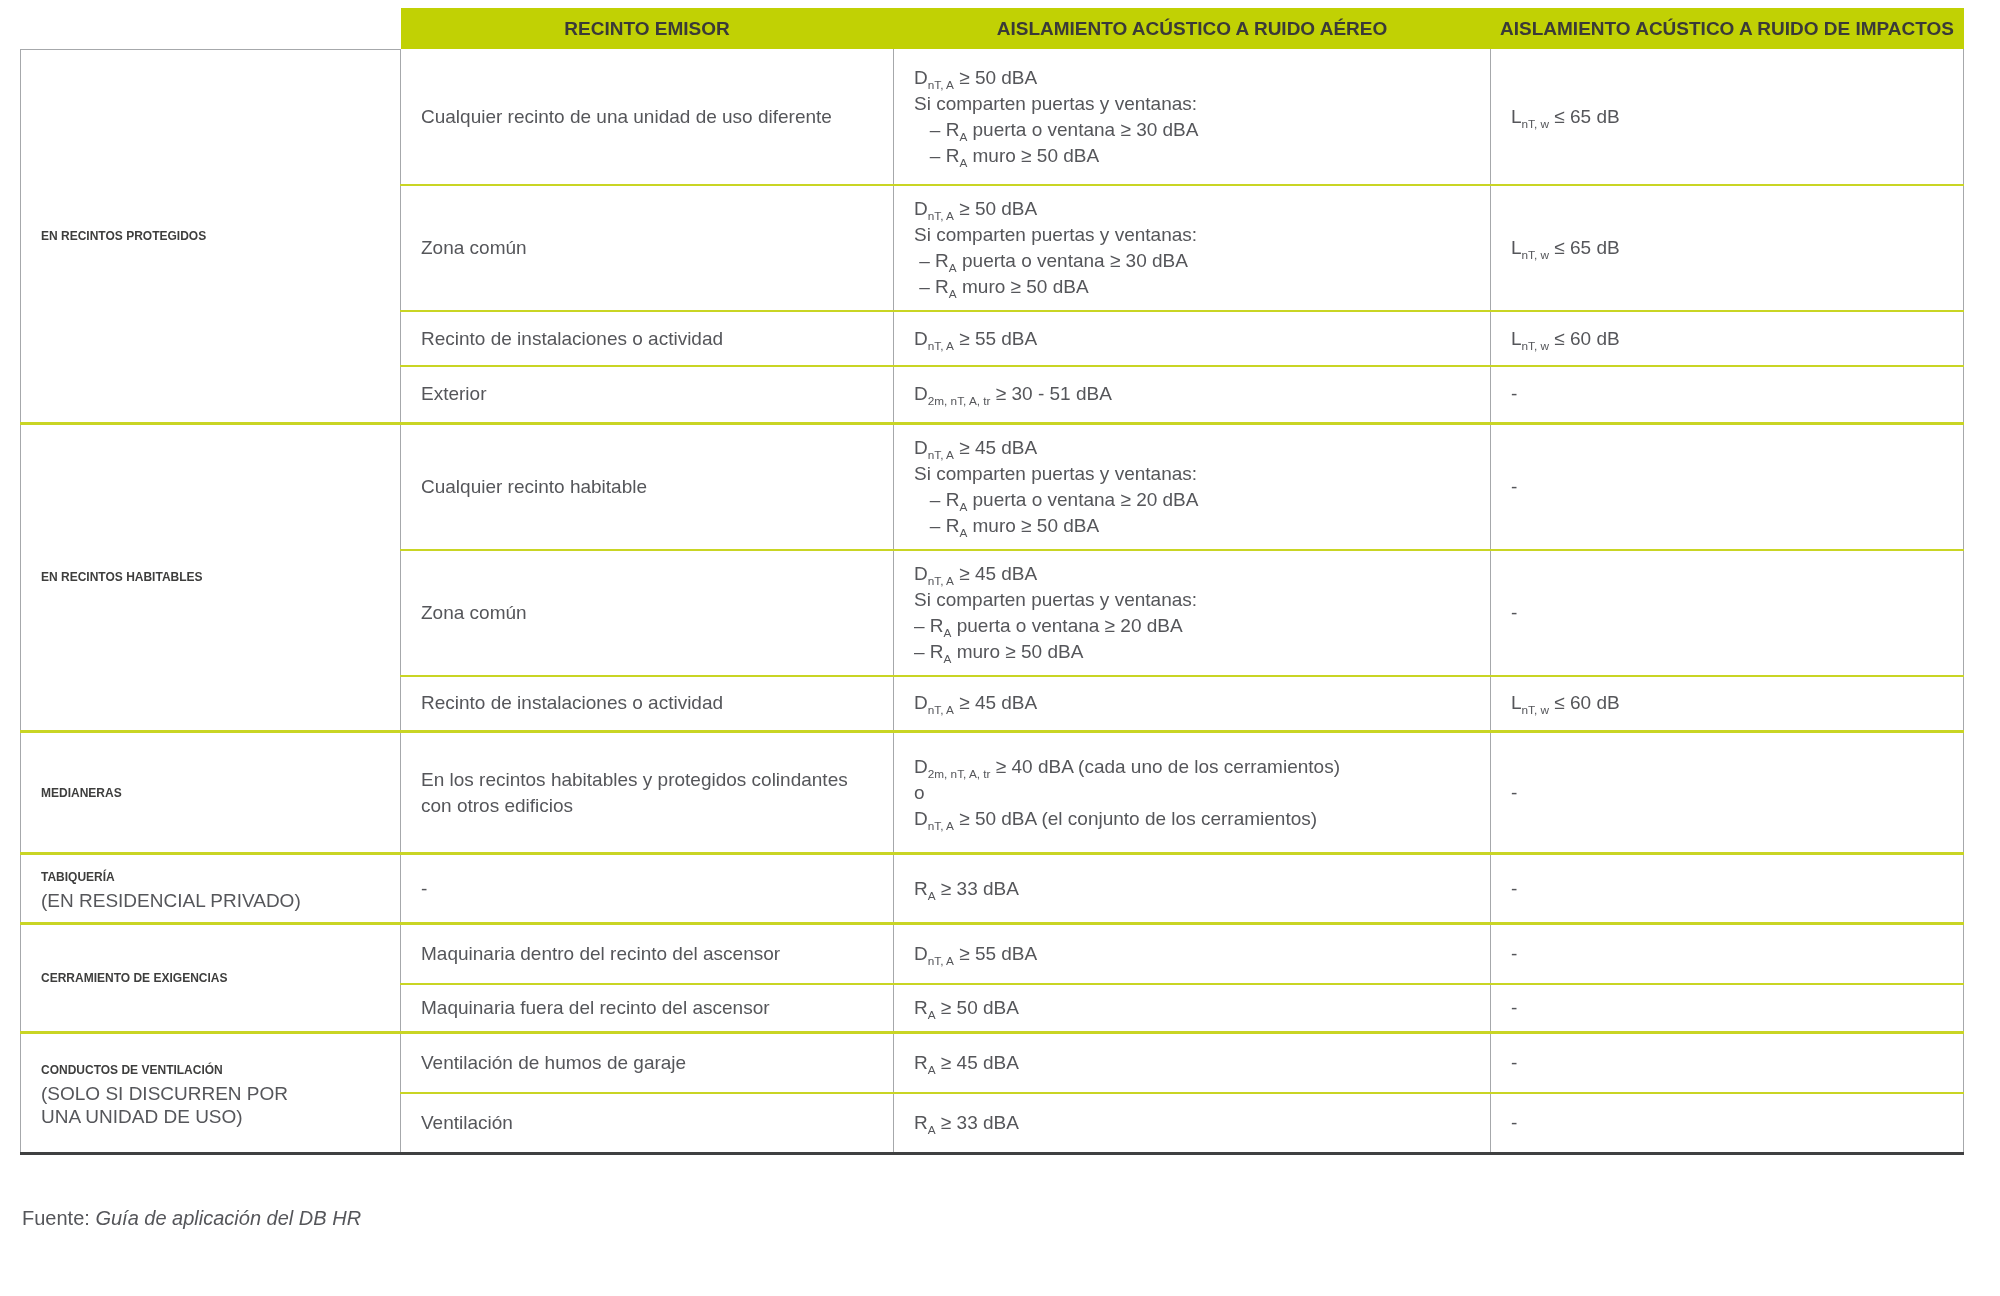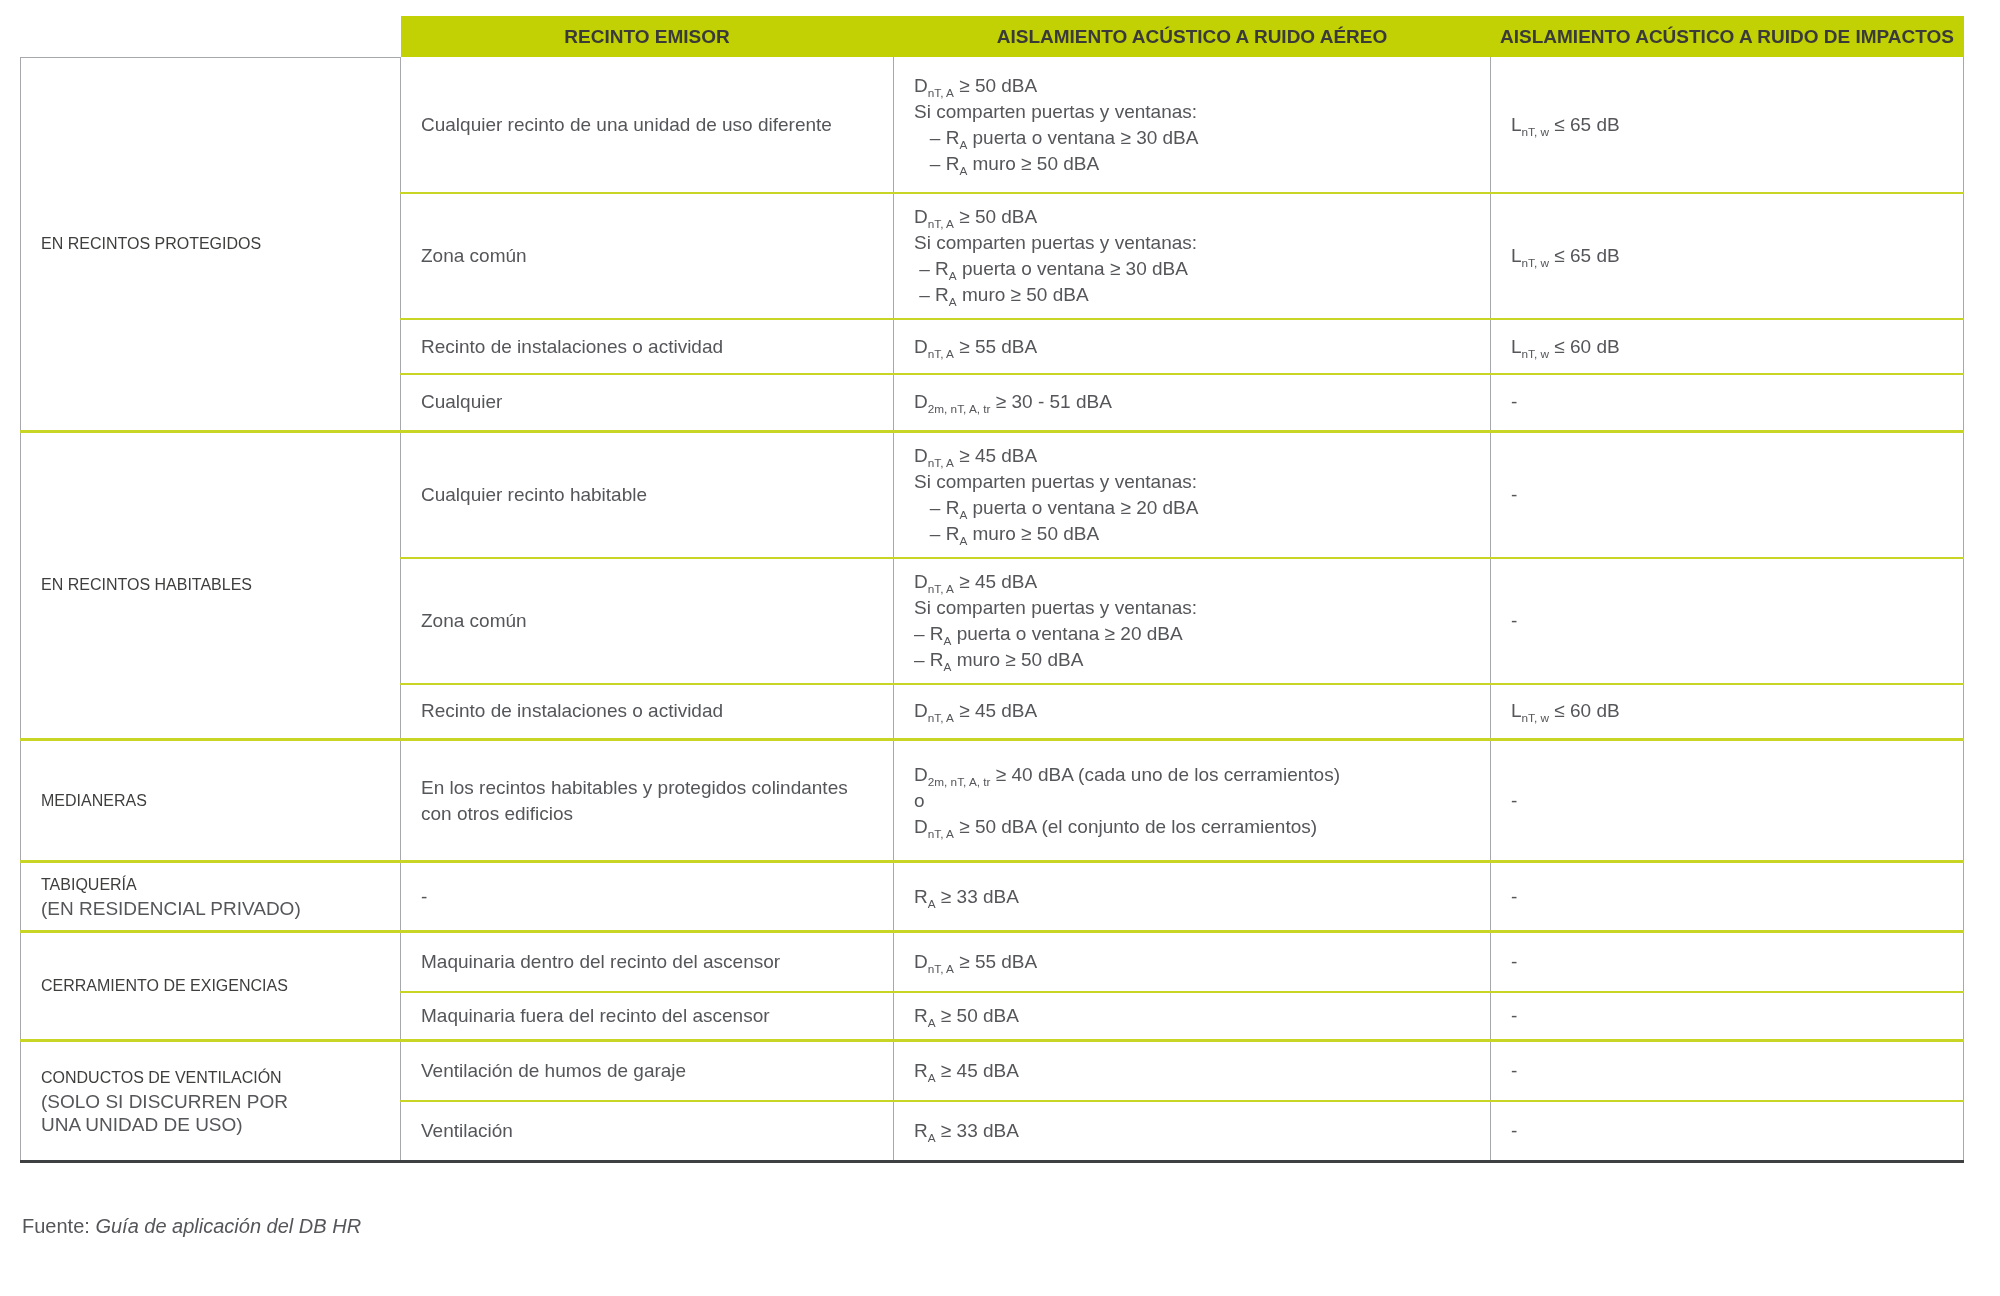--- a/index.html
+++ b/index.html
@@ -25,21 +25,21 @@
     text-align: center;
     font-size: 19px;
     font-weight: bold;
     color: var(--header_text);
     letter-spacing: 0.2px;
   }
   table.acoustic-table {
     border-collapse: collapse;
     table-layout: fixed;
     width: 1943px;
-    margin: 16px 0 0 20px;
+    margin: 8px 0 0 20px;
   }
   col.c1 { width: 380px; }
   col.c2 { width: 493px; }
   col.c3 { width: 597px; }
   col.c4 { width: 473px; }
   th {
     height: 41px;
     font-size: 19px;
     font-weight: bold;
     color: var(--header_text);
@@ -58,23 +58,23 @@
   }
   td.cat {
     border-left: 1px solid var(--table_border_gray);
     border-right: 1px solid var(--table_border_gray);
     border-bottom: 3px solid var(--row_divider);
     vertical-align: middle;
   }
   td.cat.first { border-top: 1px solid var(--table_border_gray); }
   td.cat.last { border-bottom: 3px solid var(--table_border_dark); }
   .cat-label {
-    font-weight: normal;
+    font-weight: bold;
     color: var(--category_text);
-    font-size: 16px;
+    font-size: 12px;
     line-height: 24px;
   }
   .cat-note {
     color: var(--body_text);
     font-size: 19px;
     line-height: 23px;
     white-space: pre-line;
   }
   td.emisor, td.aereo, td.impactos {
     border-right: 1px solid var(--table_border_gray);
@@ -124,21 +124,21 @@
         <td class="emisor">Zona común</td>
         <td class="aereo">D<sub>nT, A</sub> ≥ 50 dBA<br>Si comparten puertas y ventanas:<br>&nbsp;– R<sub>A</sub> puerta o ventana ≥ 30 dBA<br>&nbsp;– R<sub>A</sub> muro ≥ 50 dBA</td>
         <td class="impactos">L<sub>nT, w</sub> ≤ 65 dB</td>
       </tr>
       <tr class="inner" style="height:55px">
         <td class="emisor">Recinto de instalaciones o actividad</td>
         <td class="aereo">D<sub>nT, A</sub> ≥ 55 dBA</td>
         <td class="impactos">L<sub>nT, w</sub> ≤ 60 dB</td>
       </tr>
       <tr class="section-end" style="height:57px">
-        <td class="emisor">Cualquier</td>
+        <td class="emisor">Exterior</td>
         <td class="aereo">D<sub>2m, nT, A, tr</sub> ≥ 30 - 51 dBA</td>
         <td class="impactos">-</td>
       </tr>
 
       <tr class="inner" style="height:126px">
         <td class="cat" rowspan="3">
           <div class="cat-label">EN RECINTOS HABITABLES</div>
         </td>
         <td class="emisor">Cualquier recinto habitable</td>
         <td class="aereo">D<sub>nT, A</sub> ≥ 45 dBA<br>Si comparten puertas y ventanas:<br>&nbsp;&nbsp;&nbsp;– R<sub>A</sub> puerta o ventana ≥ 20 dBA<br>&nbsp;&nbsp;&nbsp;– R<sub>A</sub> muro ≥ 50 dBA</td>

